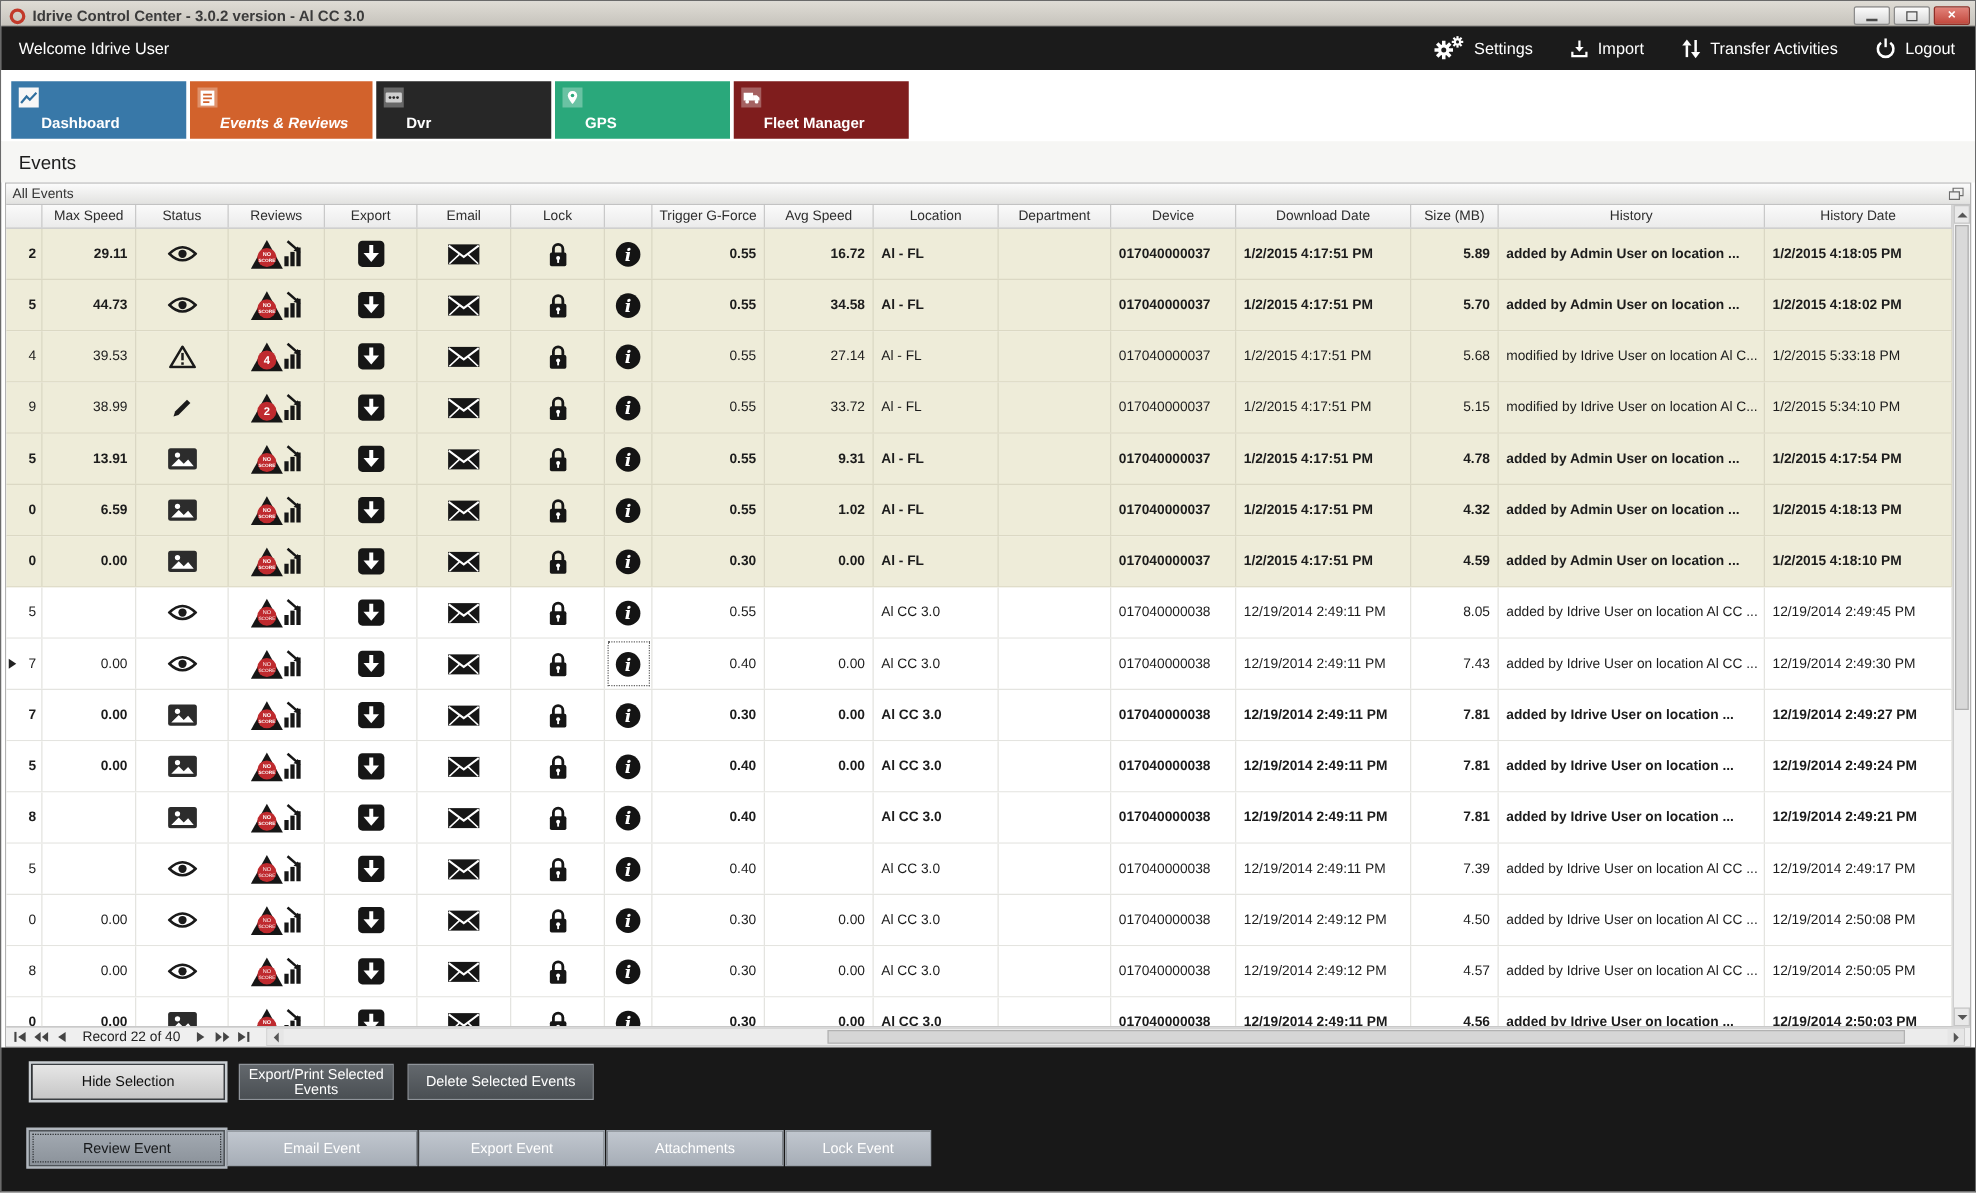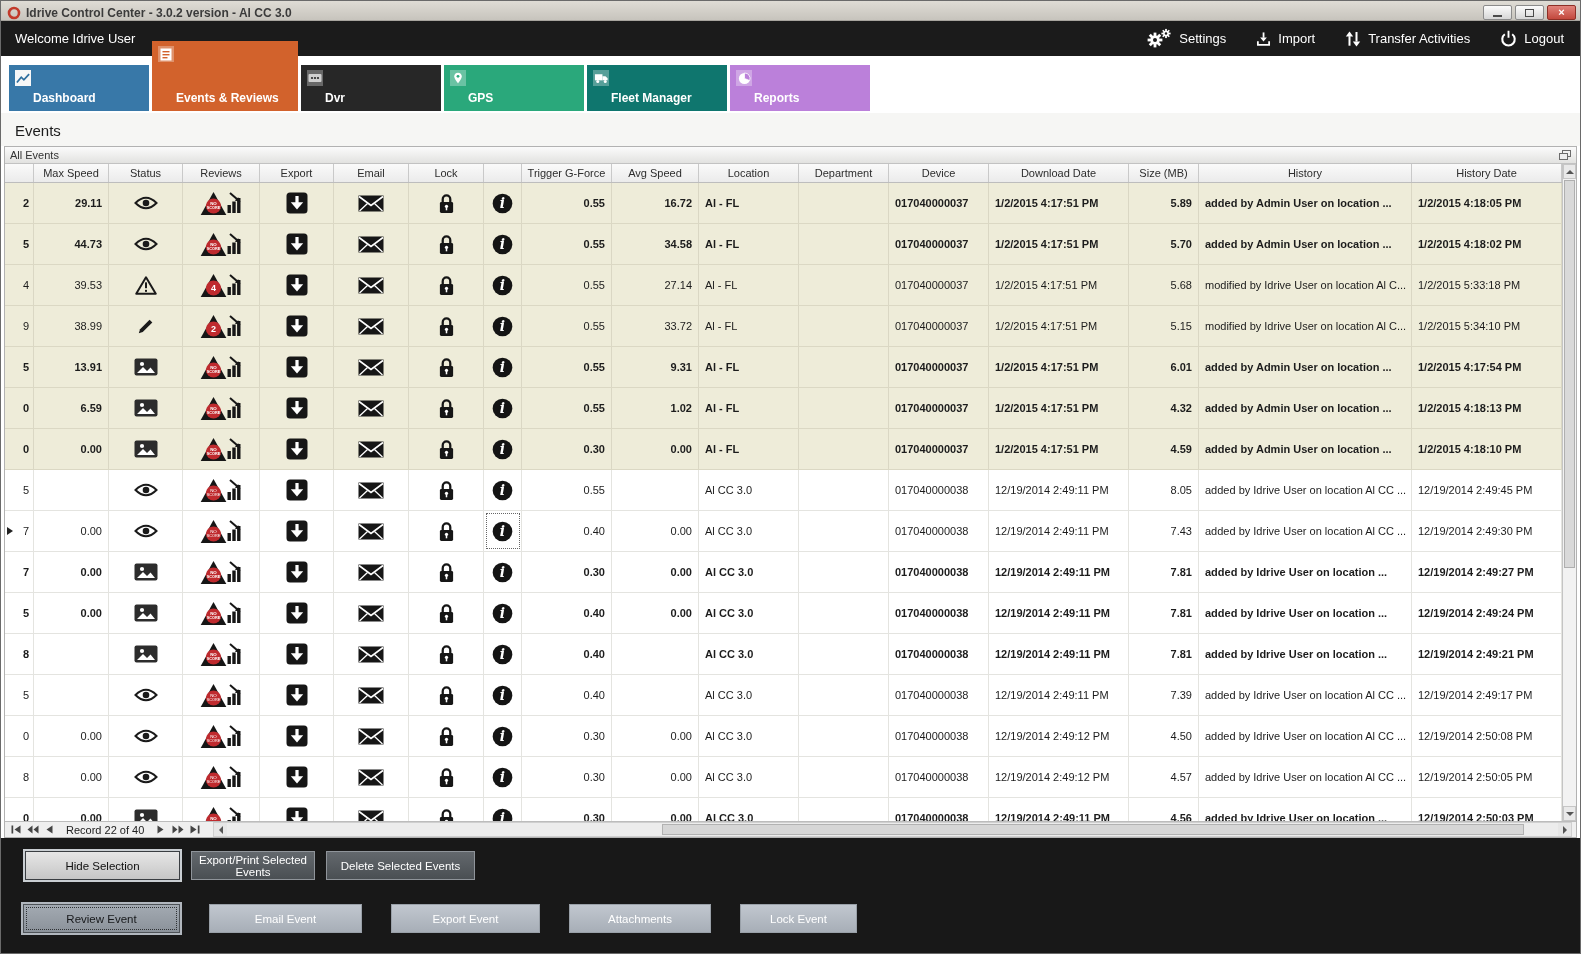--- a/index.html
+++ b/index.html
@@ -18,21 +18,21 @@
 
   
   .topbar { height:35px; flex:0 0 35px; background:#1b1b1b; display:flex; align-items:center; padding:0 16px 0 14px; color:#fff; }
   .welcome { font-size:13px; }
   .topbar-actions { margin-left:auto; display:flex; align-items:center; gap:30px; }
   .topbar-action { display:flex; align-items:center; gap:7px; font-size:13px; cursor:pointer; white-space:nowrap; }
 
   
   .tabstrip { height:57px; flex:0 0 57px; background:#fff; display:flex; align-items:flex-end; gap:3px; padding:0 0 2px 8px; }
   .tab { width:140px; height:46px; position:relative; color:#fff; cursor:pointer; }
-  .tab.selected { height:70px; width:146px; }
+  .tab.selected { height:46px; width:146px;font-style:italic; }
   .tab-icon-box { position:absolute; top:5px; left:6px; width:16px; height:16px; background:rgba(255,255,255,0.3); display:flex; align-items:center; justify-content:center; }
   .tab-dashboard .tab-icon-box { background:#f7f7f7; }
   .tab-label { position:absolute; bottom:6px; left:24px; font-size:12px; font-weight:bold; white-space:nowrap; }
 
   
   .page-title-bar { height:33px; flex:0 0 33px; background:#f6f6f4; padding:9px 14px 0; font-size:15px; color:#1c1c1c; }
 
   
   .panel { margin:0 3px; height:692px; flex:0 0 692px; border:1px solid #b2b2b2; background:#fff; display:flex; flex-direction:column; }
   .panel-header { height:17px; flex:0 0 17px; background:linear-gradient(#fbfbfb,#e2e2e0); border-bottom:1px solid #c2c2c2; display:flex; align-items:center; padding:0 5px; font-size:11px; color:#333;text-align:right; }
@@ -89,21 +89,21 @@
   .hthumb { position:absolute; left:33%; width:63.5%; top:1px; bottom:1px; background:#d6d6d6; border:1px solid #b2b2b2; cursor:grab; }
 
   
   .bottom-panel { flex:1; background:#181818; padding:13px 0 0 0; }
   .sel-row { display:flex; gap:11px; padding-left:24px; }
   .btn { height:29px; font-size:11.5px; cursor:pointer; font-family:"Liberation Sans",sans-serif; }
   .btn-dark { background:linear-gradient(#63686d,#4a4f53); color:#fff; border:1px solid #8f949a; }
   .btn-hide { width:155px; background:linear-gradient(#e6e6e6,#c6c6c6); color:#101010; border:1px solid #3a3e42; box-shadow:0 0 0 2px #c9ced2; }
   .btn-exportprint { width:124px; }
   .btn-delete { width:149px; }
-  .event-row { display:flex; gap:29px; padding-left:22px; margin-top:24px; }
+  .event-row { display:flex; gap:1px; padding-left:22px; margin-top:24px; }
   .btn-silver { background:linear-gradient(#c1c7cf,#a7aeb7); color:#fff; border:1px solid #99a0a8; }
   .btn-review { width:157px; background:linear-gradient(#a3aab2,#8b929a); color:#17191b; border:1px solid #4e5358; box-shadow:0 0 0 2px #b1b7be; outline:1px dotted #2f3235; outline-offset:-4px; }
   .btn-email { width:153px; } .btn-export { width:149px; } .btn-attach { width:142px; } .btn-lock { width:117px; }
 </style>
 </head>
 <body>
 
 <div class="window">
 
   <div class="titlebar">
@@ -210,39 +210,30 @@
     </div>
     <div class="tab tab-gps" style="background: rgb(42, 168, 123);">
       <span class="tab-icon-box">
         <svg width="12" height="14" viewBox="0 0 16 15">
             <path d="M8,0.5 C5,0.5 3,2.7 3,5.4 C3,8.7 8,14.5 8,14.5 C8,14.5 13,8.7 13,5.4 C13,2.7 11,0.5 8,0.5 Z" fill="#fff"></path>
             <circle cx="8" cy="5.3" r="1.9" fill="#2aa87b"></circle>
           </svg>
       </span>
       <span class="tab-label">GPS</span>
     </div>
-    <div class="tab tab-fleet" style="background: #0f766e;">
+    <div class="tab tab-fleet" style="background: #7f1d1d;">
       <span class="tab-icon-box">
         <svg width="15" height="12" viewBox="0 0 16 12">
             <path d="M1,2 h8 v6.5 h-8 z" fill="#fff"></path>
             <path d="M9,4 h3.2 l2.3,2.3 V8.5 h-5.5 z" fill="#fff"></path>
             <circle cx="4" cy="9.6" r="1.6" fill="#fff"></circle>
             <circle cx="12" cy="9.6" r="1.6" fill="#fff"></circle>
           </svg>
       </span>
       <span class="tab-label">Fleet Manager</span>
-    </div>
-    <div class="tab tab-reports" style="background: rgb(187, 128, 218);">
-      <span class="tab-icon-box">
-        <svg width="13" height="13" viewBox="0 0 14 14">
-            <circle cx="7" cy="7" r="6" fill="#fff"></circle>
-            <path d="M7,7 L7,1 A6,6 0 0 1 12.6,9.2 Z" fill="#bb80da" stroke="#fff" stroke-width="0.8"></path>
-          </svg>
-      </span>
-      <span class="tab-label">Reports</span>
     </div>
   </div>
 
   <div class="page-title-bar">Events</div>
 
   <div class="panel">
     <div class="panel-header">
       <span>All Events</span>
       <span class="spacer"></span>
       <svg width="12" height="10" viewBox="0 0 12 10" style="cursor:pointer">
@@ -739,21 +730,21 @@
     <div class="cell">
                 <span></span>
               </div>
     <div class="cell">
                 <span>017040000037</span>
               </div>
     <div class="cell">
                 <span>1/2/2015 4:17:51 PM</span>
               </div>
     <div class="cell num">
-                <span>6.01</span>
+                <span>4.78</span>
               </div>
     <div class="cell">
                 <span>added by Admin User on location ...</span>
               </div>
     <div class="cell">
                 <span>1/2/2015 4:17:54 PM</span>
               </div>
   </div>
             <div class="grow hl bold">
     <div class="cell edge">

